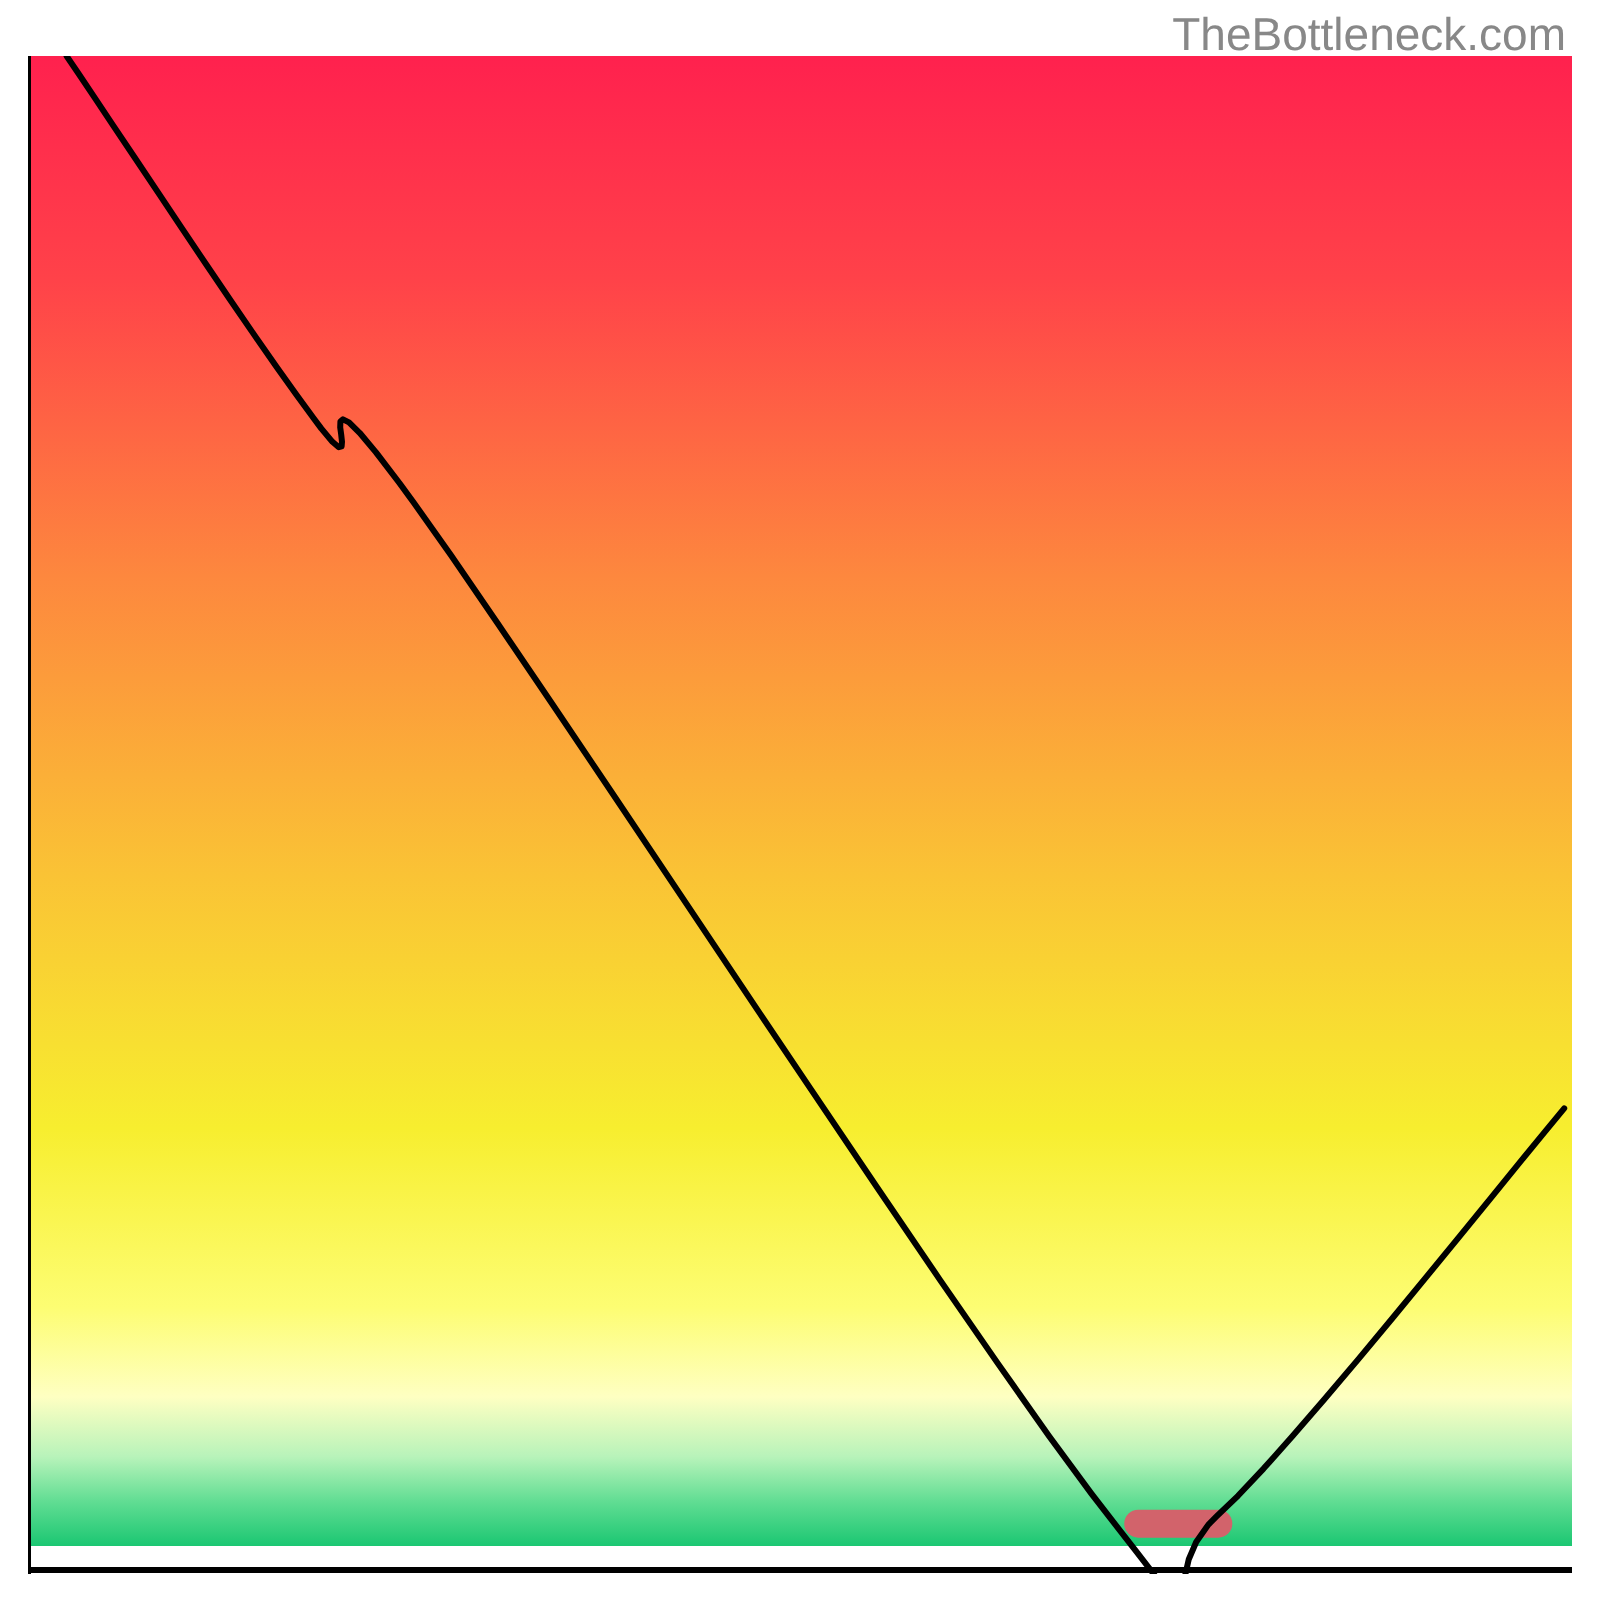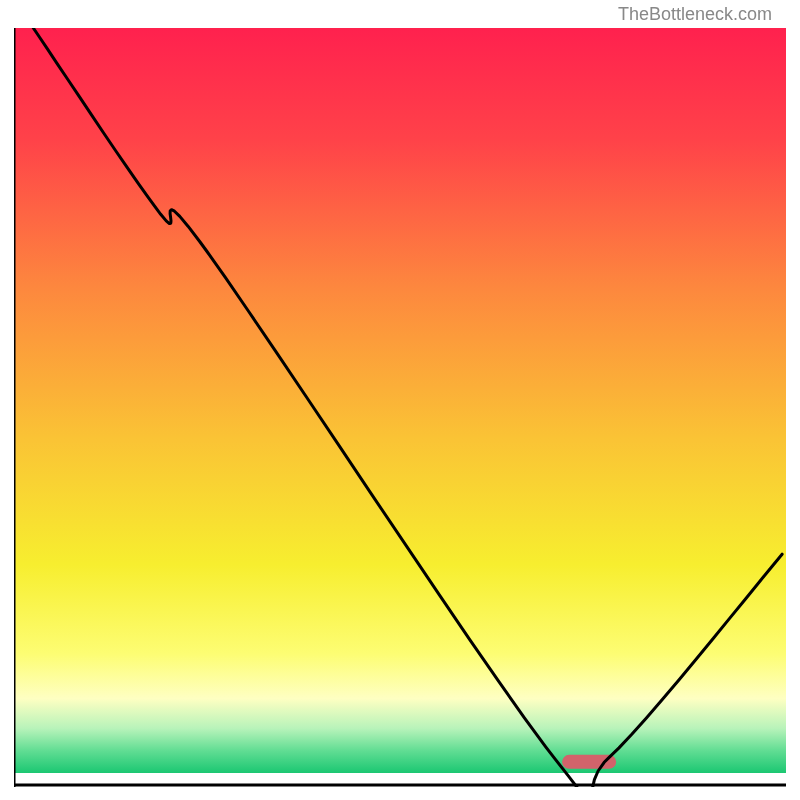--- a/index.html
+++ b/index.html
@@ -6,23 +6,23 @@
     margin: 0;
     padding: 0;
     width: 800px;
     height: 800px;
     position: relative;
     font-family: Arial, sans-serif;
   }
   .watermark {
     position: absolute;
     top: 4px;
-    right: 28px;
+    right: 17px;
     color: #888;
-    font-size: 18px;
+    font-size: 23px;
     z-index: 10;
   }
   .chart-wrap {
     position: absolute;
     left: 14px;
     top: 28px;
     width: 772px;
     height: 759px;
   }
   svg {

